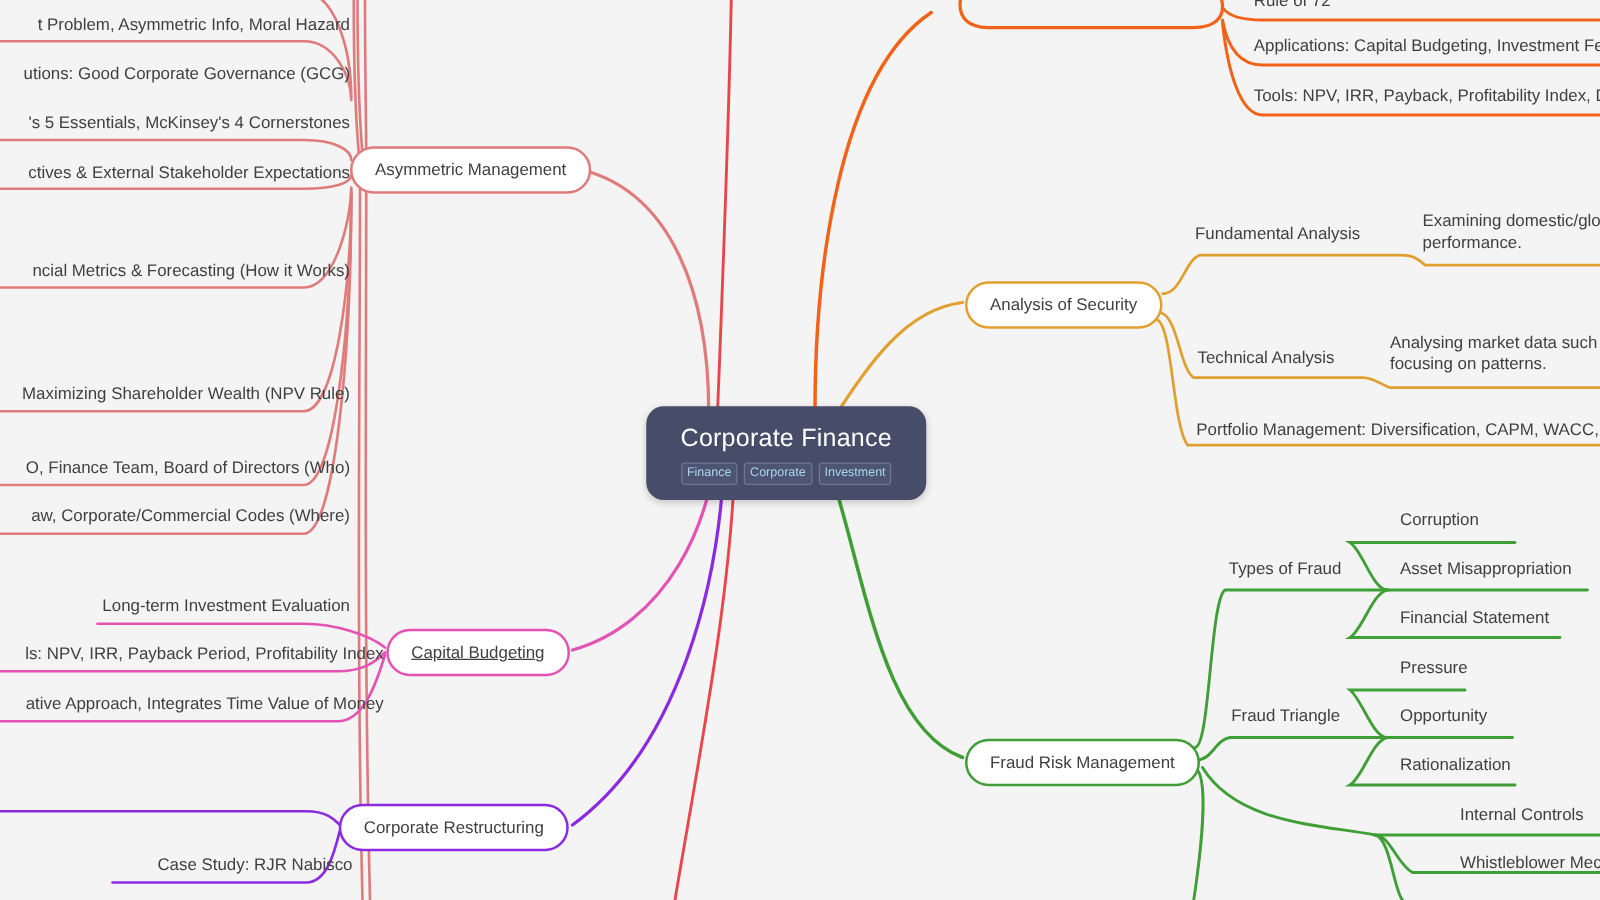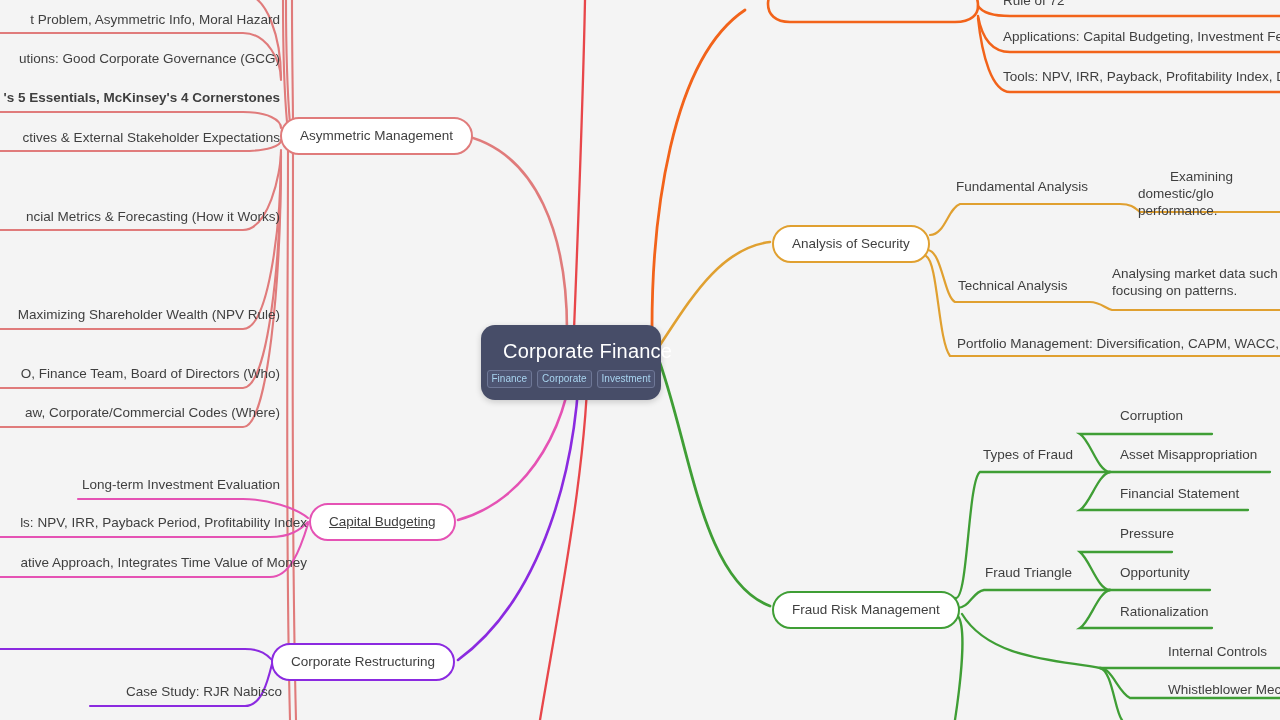--- a/index.html
+++ b/index.html
@@ -153,21 +153,21 @@
       <path d="M 1110 590 L 1210 590"></path>
       <path d="M 1110 590 C 1098 592 1090 622 1080 628 L 1212 628"></path>
 
       <path d="M 958 616 C 968 630 958 700 955 720"></path>
       <path d="M 962 614 C 990 660 1060 660 1100 668 L 1290 668"></path>
       <path d="M 1100 668 C 1112 668 1118 692 1130 698 L 1290 698"></path>
       <path d="M 1100 668 C 1112 670 1115 712 1122 720"></path>
     </g>
   </svg>
 
-  <div class="root-node" style="left:481px;top:325px;width:180px;">
+  <div class="root-node" style="left:517px;top:325px;width:224px;">
     <div class="root-title">Corporate Finance</div>
     <div class="root-tags">
       <span class="root-tag">Finance</span>
       <span class="root-tag">Corporate</span>
       <span class="root-tag">Investment</span>
     </div>
   </div>
 
   <div class="pill" style="left:280px;top:117px;border-color:#e07b7b;">
     <span>Asymmetric Management</span>
@@ -188,21 +188,21 @@
   <div class="pill" style="left:772px;top:591px;border-color:#3f9e35;">
     <span>Fraud Risk Management</span>
   </div>
 
   <div class="leaf" style="right:1000px;top:11px;text-align:right;margin-left:40px;">
     <span>t Problem, Asymmetric Info, Moral Hazard</span>
   </div>
   <div class="leaf" style="right:1000px;top:50px;text-align:right;">
     <span>utions: Good Corporate Governance (GCG)</span>
   </div>
-  <div class="leaf" style="right:1000px;top:89px;text-align:right;font-weight:bold;">
+  <div class="leaf" style="right:1000px;top:89px;text-align:right;">
     <span>'s 5 Essentials, McKinsey's 4 Cornerstones</span>
   </div>
   <div class="leaf" style="right:1000px;top:129px;text-align:right;">
     <span>ctives &amp; External Stakeholder Expectations</span>
   </div>
   <div class="leaf" style="right:1000px;top:208px;text-align:right;">
     <span>ncial Metrics &amp; Forecasting (How it Works)</span>
   </div>
   <div class="leaf" style="right:1000px;top:306px;text-align:right;">
     <span>Maximizing Shareholder Wealth (NPV Rule)</span>
@@ -235,21 +235,21 @@
     <span>Applications: Capital Budgeting, Investment Fe</span>
   </div>
   <div class="leaf" style="left:1003px;top:68px;">
     <span>Tools: NPV, IRR, Payback, Profitability Index, Di</span>
   </div>
 
   <div class="leaf" style="left:956px;top:178px;">
     <span>Fundamental Analysis</span>
   </div>
   <div class="leaf wrap" style="left:1138px;top:168px;width:160px;">
-    <span style="white-space:pre-line;margin-left:32px;">Examining domestic/glo
+    <span style="white-space:pre-line;">Examining domestic/glo
 performance.</span>
   </div>
 
   <div class="leaf" style="left:958px;top:277px;">
     <span>Technical Analysis</span>
   </div>
   <div class="leaf wrap" style="left:1112px;top:265px;width:190px;">
     <span style="white-space:pre-line;">Analysing market data such
 focusing on patterns.</span>
   </div>

